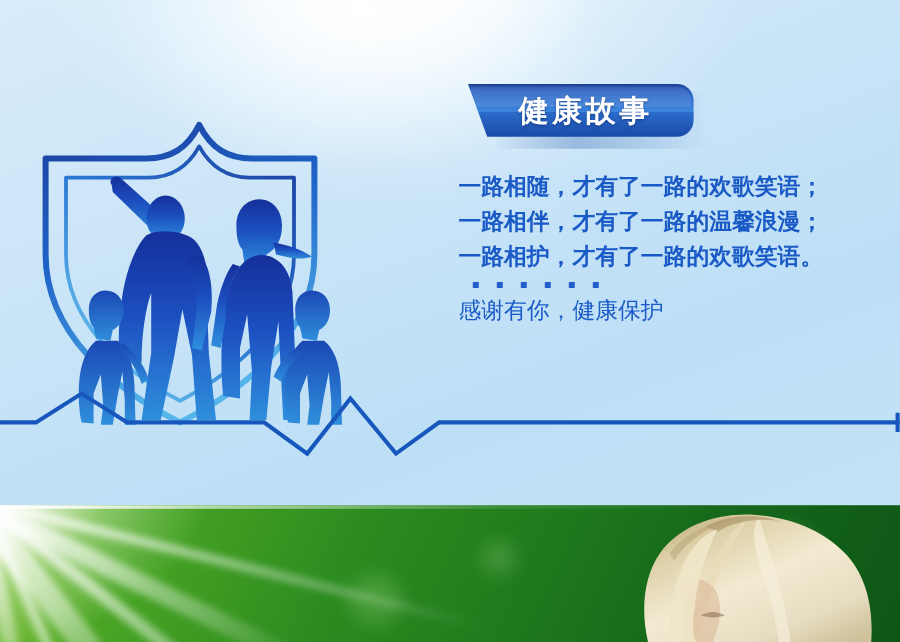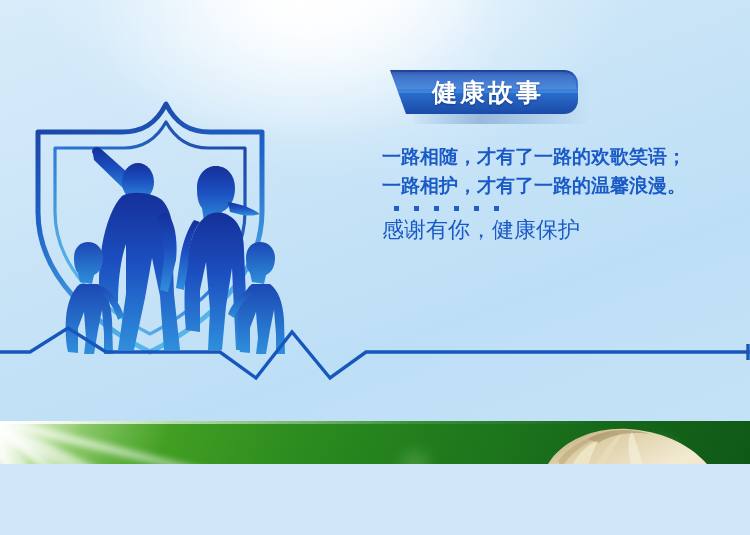--- a/index.html
+++ b/index.html
@@ -1,21 +1,21 @@
 <!DOCTYPE html>
 <html><head>
 <meta charset="utf-8">
 <style>
   html,body{margin:0;padding:0;}
   body{
     width:750px;height:535px;overflow:hidden;
     font-family:"DejaVu Sans","Liberation Sans",sans-serif;
     background:#cfe7f8;
   }
-  .banner{position:relative;width:750px;height:464px;overflow:hidden;}
+  .banner{position:relative;width:750px;height:535px;overflow:hidden;}
 
   
   .blue-panel{
     position:absolute;left:0;top:0;width:750px;height:421px;
     background:
       radial-gradient(ellipse 420px 300px at 330px -40px, #ffffff 0%, rgba(255,255,255,0.85) 18%, rgba(232,245,253,0.55) 42%, rgba(207,231,248,0) 72%),
       linear-gradient(160deg,#d8ecfa 0%,#c9e4f7 40%,#bddff6 70%,#c4e2f7 100%);
     overflow:hidden;
   }
   .sheen{
@@ -47,21 +47,21 @@
 
   
   .copy{position:absolute;left:382px;top:142px;width:350px;}
   .copy-line{
     color:#1a5ac6;font-size:19px;font-weight:bold;line-height:29px;
     white-space:nowrap;letter-spacing:0px;
   }
   .dots{margin:6px 0 4px 12px;display:flex;gap:15px;}
   .dot{width:5px;height:5px;background:#1f5ec9;display:block;}
   .copy-line-light{
-    color:#1a5ac6;font-size:22px;font-weight:normal;line-height:30px;
+    color:#1a5ac6;font-size:19px;font-weight:normal;line-height:30px;
     white-space:nowrap;
   }
 
   
   .green-panel{
     position:absolute;left:0;top:421px;width:750px;height:114px;overflow:hidden;
     background:
       radial-gradient(ellipse 300px 230px at -10px -25px, rgba(255,255,255,0.98) 0%, rgba(255,255,255,0.75) 16%, rgba(220,245,215,0.35) 34%, rgba(120,190,90,0) 62%),
       linear-gradient(115deg,#8cc63f 0%,#4aa524 16%,#2c8c1f 38%,#1f7a1c 58%,#15661a 78%,#0e5616 100%);
   }
@@ -201,21 +201,22 @@
         </defs>
         <path d="M20,50 L186,50 C192,50 196,46 196,41 L196,11 C196,6 192,2 186,2 L14,2 Z" fill="url(#badgeShadow)" transform="translate(4,5)"></path>
         <path d="M16,44 L174,44 C182,44 188,38 188,30 L188,14 C188,6 182,0 174,0 L0,0 Z" fill="url(#badgeGrad)"></path>
         <path d="M2,2 L174,2 C180,2 186,7 186,14 L186,19 L4,19 Z" fill="rgba(255,255,255,0.10)"></path>
       </svg>
       <div class="badge-text">健康故事</div>
     </div>
 
     <div class="copy">
       <div class="copy-line">一路相随，才有了一路的欢歌笑语；</div>
-      <div class="copy-line">一路相护，才有了一路的温馨浪漫。</div>
+      <div class="copy-line">一路相伴，才有了一路的温馨浪漫；</div>
+      <div class="copy-line">一路相护，才有了一路的欢歌笑语。</div>
       <div class="dots">
         <span class="dot"></span>
         <span class="dot"></span>
         <span class="dot"></span>
         <span class="dot"></span>
         <span class="dot"></span>
         <span class="dot"></span>
       </div>
       <div class="copy-line-light">感谢有你，健康保护</div>
     </div>

